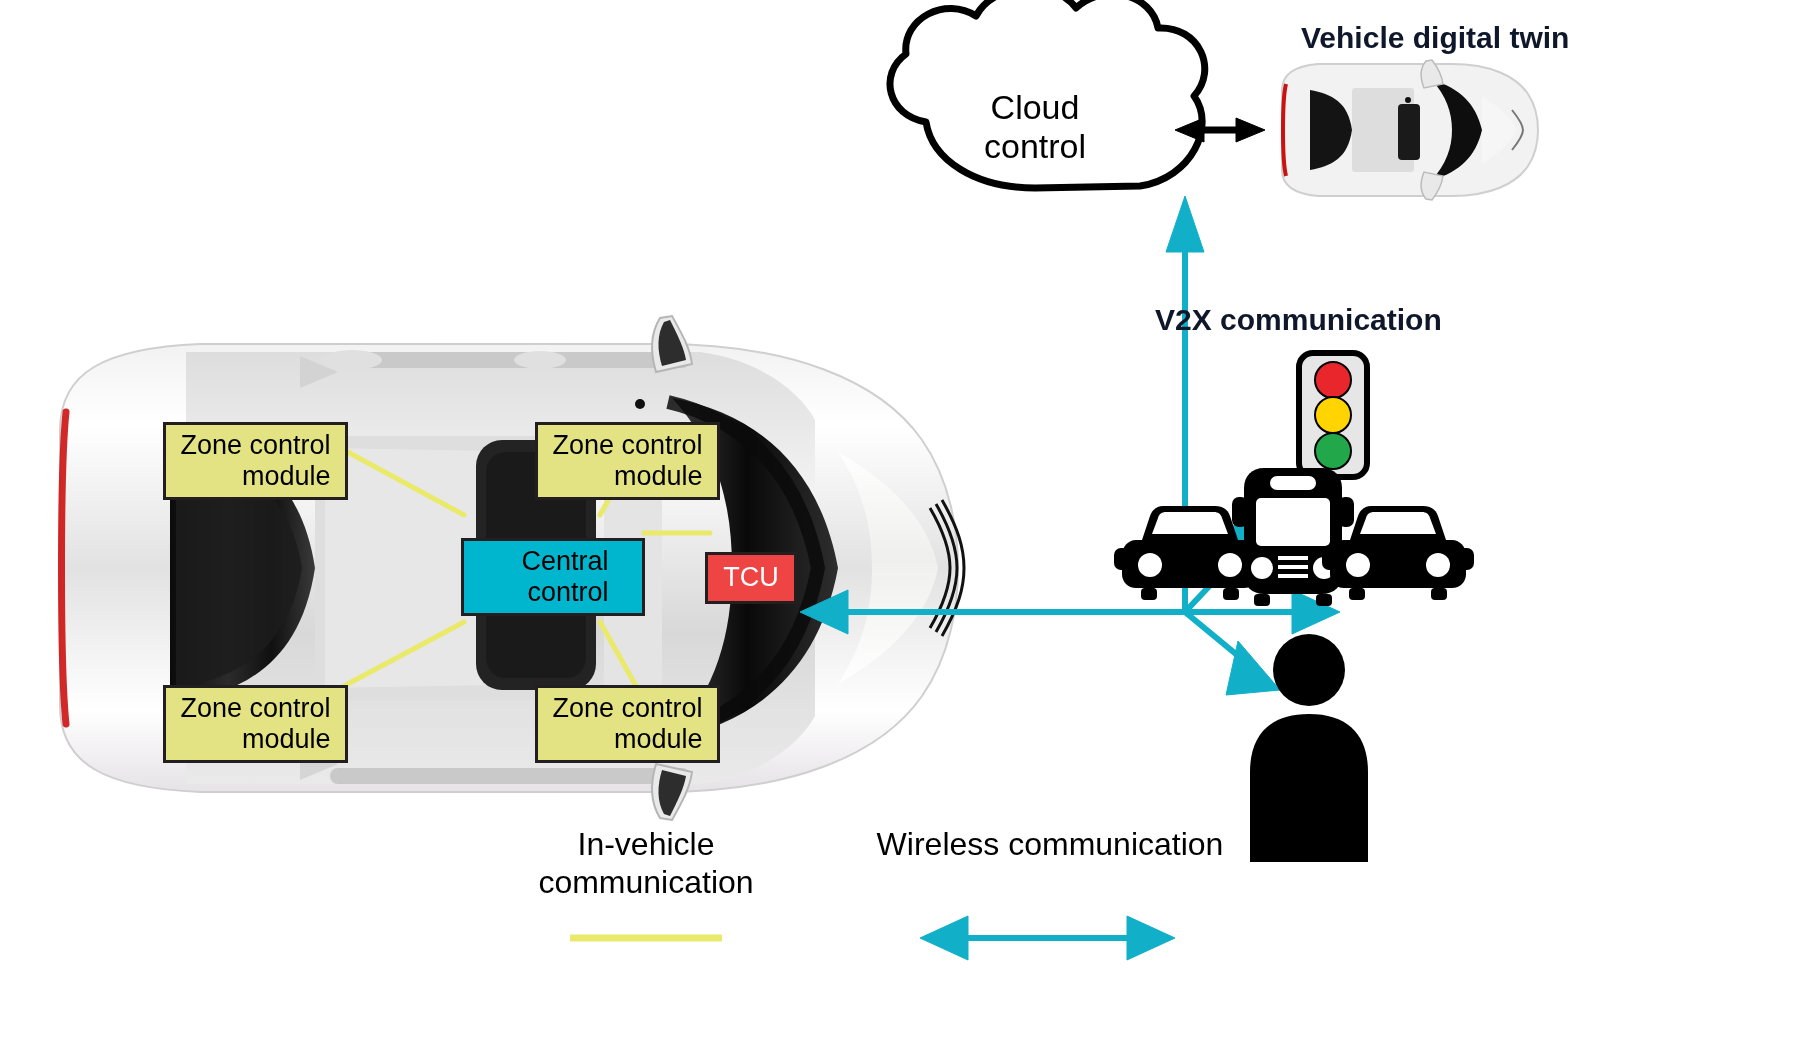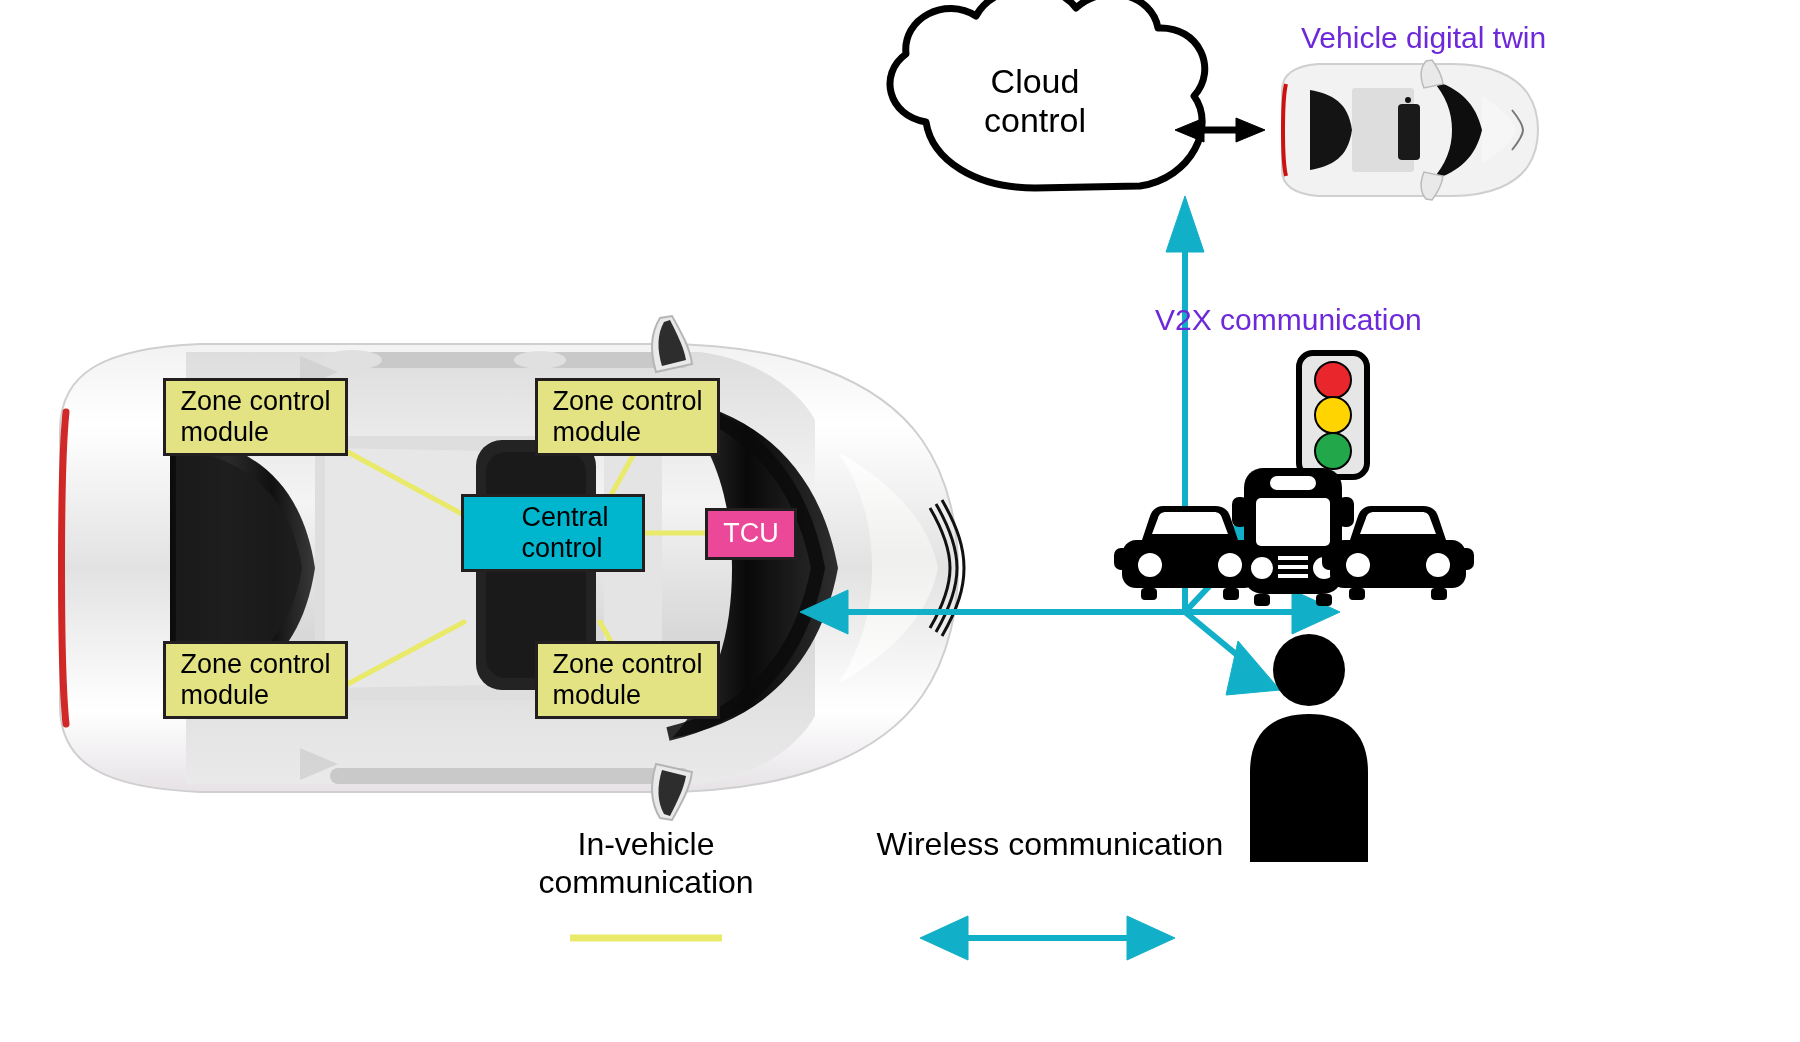--- a/index.html
+++ b/index.html
@@ -1,27 +1,27 @@
 <!DOCTYPE html>
 <html><head>
 <meta charset="utf-8">
 <style>
   html,body{margin:0;padding:0;background:#ffffff;}
   body{width:1800px;height:1042px;position:relative;overflow:hidden;
        font-family:"Liberation Sans", sans-serif;color:#000;}
   .stage{position:absolute;left:0;top:0;width:1800px;height:1042px;}
   svg.layer{position:absolute;left:0;top:0;width:1800px;height:1042px;overflow:visible;}
   .lbl{position:absolute;white-space:nowrap;line-height:1.18;}
-  .title-txt{font-size:30px;color:#6d28d9;}
+  .title-txt{font-size:30px;color:#0f172a;font-weight:bold;}
   .legend-txt{font-size:32px;color:#000;text-align:center;line-height:1.2;}
   .box{position:absolute;box-sizing:border-box;display:flex;align-items:center;
-       justify-content:center;text-align:left;line-height:1.15;}
+       justify-content:center;text-align:right;line-height:1.15;margin-top:44px;}
   .zone-box{background:#e3e383;border:3px solid #231f20;font-size:27px;color:#000;}
   .cc-box{background:#00b5ce;border:3px solid #231f20;font-size:27px;color:#000;padding-left:24px;}
-  .tcu-box{background:#ec4899;border:3px solid #231f20;font-size:27px;color:#ffffff;}
+  .tcu-box{background:#ef4444;border:3px solid #231f20;font-size:27px;color:#ffffff;}
   .cloud-label{position:absolute;font-size:34px;text-align:center;line-height:1.15;color:#000;}
 </style>
 </head>
 <body>
 
 <div class="stage">
 
   <svg class="layer" viewBox="0 0 1800 1042">
     <defs>
       <linearGradient id="bodyGrad" x1="0" y1="0" x2="0" y2="1">
@@ -280,21 +280,21 @@
     <span>
       <span>Central</span><br>
       <span>control</span>
     </span>
   </div>
 
   <div class="box tcu-box" style="left:705px;top:508px;width:92px;height:52px;">
     <span>TCU</span>
   </div>
 
-  <div class="cloud-label" style="left:940px;top:62px;width:190px;">
+  <div class="cloud-label" style="left:940px;top:88px;width:190px;">
     <span>Cloud</span><br>
     <span>control</span>
   </div>
 
   <div class="lbl title-txt" style="left:1301px;top:20px;">
     <span>Vehicle digital twin</span>
   </div>
 
   <div class="lbl title-txt" style="left:1155px;top:302px;">
     <span>V2X communication</span>

